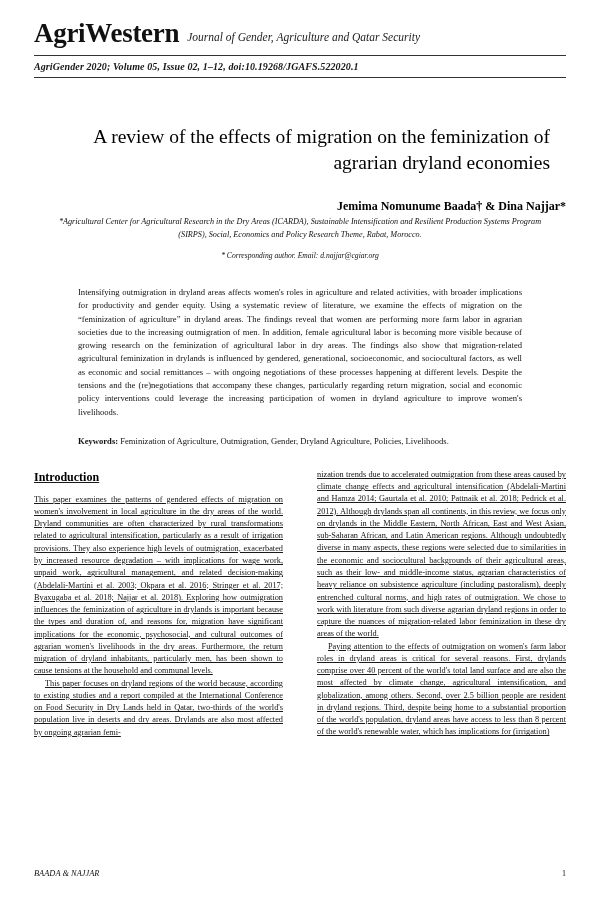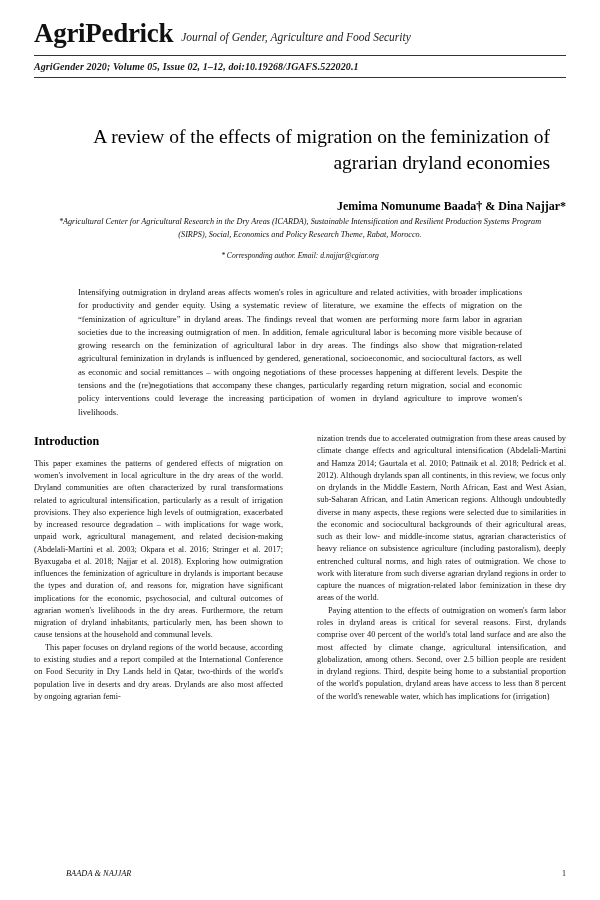--- a/index.html
+++ b/index.html
@@ -108,23 +108,24 @@
     margin: 16px 44px 0 44px;
     font-size: 8.6px;
     line-height: 1.5;
     text-align: left;
     color: #111;
   }
   .keywords b { font-weight: bold; }
 
   
   .body {
-    margin-top: 14px;
+    margin-top: 21px;
     display: flex;
     gap: 34px;
+    text-decoration: underline;
   }
   .col {
     width: 255px;
     font-size: 8.3px;
     line-height: 1.48;
     text-align: justify;
     color: #141414;
   }
   .sec-head {
     font-size: 12px;
@@ -141,46 +142,48 @@
     position: absolute;
     left: 34px;
     right: 34px;
     bottom: 22px;
     display: flex;
     justify-content: space-between;
     align-items: flex-end;
     font-size: 8.4px;
     font-style: italic;
     color: #111;
-    margin-left: 32px;
   }
   .footer .pageno { font-style: normal; font-size: 8px; }
 </style>
 </head>
 <body>
 
 <div class="page">
 
   <div class="masthead">
-    <div class="logo"><span class="agri">Agri</span><span class="gender">Pedrick</span></div>
-    <div class="journal-sub">Journal of Gender, Agriculture and Food Security</div>
+    <div class="logo"><span class="agri">Agri</span><span class="gender">Western</span></div>
+    <div class="journal-sub">Journal of Gender, Agriculture and Qatar Security</div>
   </div>
   <div class="rule"></div>
   <div class="issue-line">AgriGender 2020; Volume 05, Issue 02, 1–12, doi:10.19268/JGAFS.522020.1</div>
   <div class="rule2"></div>
 
   <h1 class="title">A review of the effects of migration on the feminization of agrarian dryland economies</h1>
 
   <div class="authors">Jemima Nomunume Baada† &amp; Dina Najjar*</div>
 
   <div class="affil" style="margin-top:2px">*Agricultural Center for Agricultural Research in the Dry Areas (ICARDA), Sustainable Intensification and Resilient Production Systems Program (SIRPS), Social, Economics and Policy Research Theme, Rabat, Morocco.</div>
   <div class="corresp">* Corresponding author. Email: d.najjar@cgiar.org</div>
 
   <div class="abstract">Intensifying outmigration in dryland areas affects women's roles in agriculture and related activities, with broader implications for productivity and gender equity. Using a systematic review of literature, we examine the effects of migration on the “feminization of agriculture” in dryland areas. The findings reveal that women are performing more farm labor in agrarian societies due to the increasing outmigration of men. In addition, female agricultural labor is becoming more visible because of growing research on the feminization of agricultural labor in dry areas. The findings also show that migration-related agricultural feminization in drylands is influenced by gendered, generational, socioeconomic, and sociocultural factors, as well as economic and social remittances – with ongoing negotiations of these processes happening at different levels. Despite the tensions and the (re)negotiations that accompany these changes, particularly regarding return migration, social and economic policy interventions could leverage the increasing participation of women in dryland agriculture to improve women's livelihoods.</div>
 
+  <div class="keywords">
+    <b>Keywords:</b><span> Feminization of Agriculture, Outmigration, Gender, Dryland Agriculture, Policies, Livelihoods.</span>
+  </div>
 
   <div class="body">
     <div class="col">
       <div class="sec-head">Introduction</div>
       <p class="first">This paper examines the patterns of gendered effects of migration on women's involvement in local agriculture in the dry areas of the world. Dryland communities are often characterized by rural transformations related to agricultural intensification, particularly as a result of irrigation provisions. They also experience high levels of outmigration, exacerbated by increased resource degradation – with implications for wage work, unpaid work, agricultural management, and related decision-making (Abdelali-Martini et al. 2003; Okpara et al. 2016; Stringer et al. 2017; Byaxugaba et al. 2018; Najjar et al. 2018). Exploring how outmigration influences the feminization of agriculture in drylands is important because the types and duration of, and reasons for, migration have significant implications for the economic, psychosocial, and cultural outcomes of agrarian women's livelihoods in the dry areas. Furthermore, the return migration of dryland inhabitants, particularly men, has been shown to cause tensions at the household and communal levels.</p>
       <p>This paper focuses on dryland regions of the world because, according to existing studies and a report compiled at the International Conference on Food Security in Dry Lands held in Qatar, two-thirds of the world's population live in deserts and dry areas. Drylands are also most affected by ongoing agrarian femi-</p>
     </div>
     <div class="col">
       <p class="first">nization trends due to accelerated outmigration from these areas caused by climate change effects and agricultural intensification (Abdelali-Martini and Hamza 2014; Gaurtala et al. 2010; Pattnaik et al. 2018; Pedrick et al. 2012). Although drylands span all continents, in this review, we focus only on drylands in the Middle Eastern, North African, East and West Asian, sub-Saharan African, and Latin American regions. Although undoubtedly diverse in many aspects, these regions were selected due to similarities in the economic and sociocultural backgrounds of their agricultural areas, such as their low- and middle-income status, agrarian characteristics of heavy reliance on subsistence agriculture (including pastoralism), deeply entrenched cultural norms, and high rates of outmigration. We chose to work with literature from such diverse agrarian dryland regions in order to capture the nuances of migration-related labor feminization in these dry areas of the world.</p>
       <p>Paying attention to the effects of outmigration on women's farm labor roles in dryland areas is critical for several reasons. First, drylands comprise over 40 percent of the world's total land surface and are also the most affected by climate change, agricultural intensification, and globalization, among others. Second, over 2.5 billion people are resident in dryland regions. Third, despite being home to a substantial proportion of the world's population, dryland areas have access to less than 8 percent of the world's renewable water, which has implications for (irrigation)</p>

